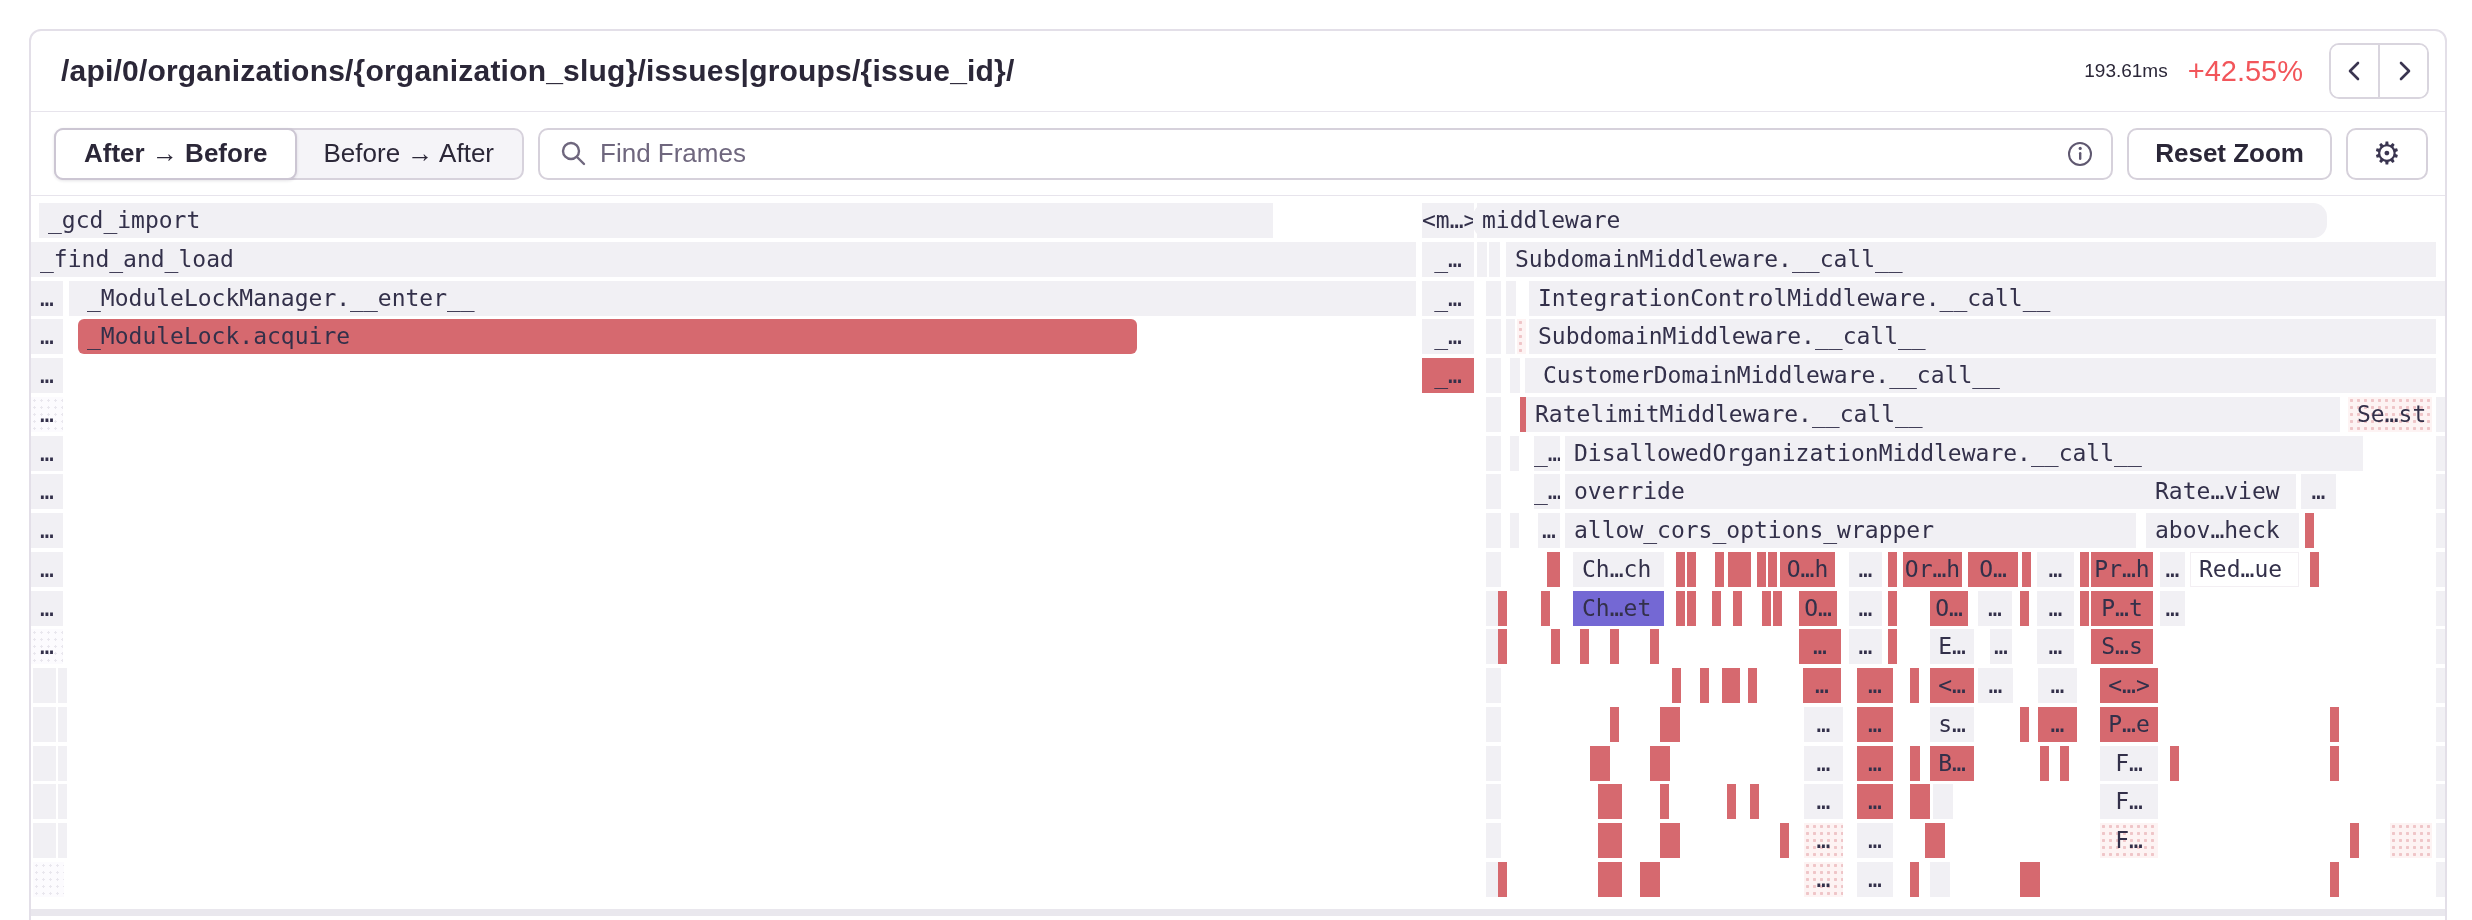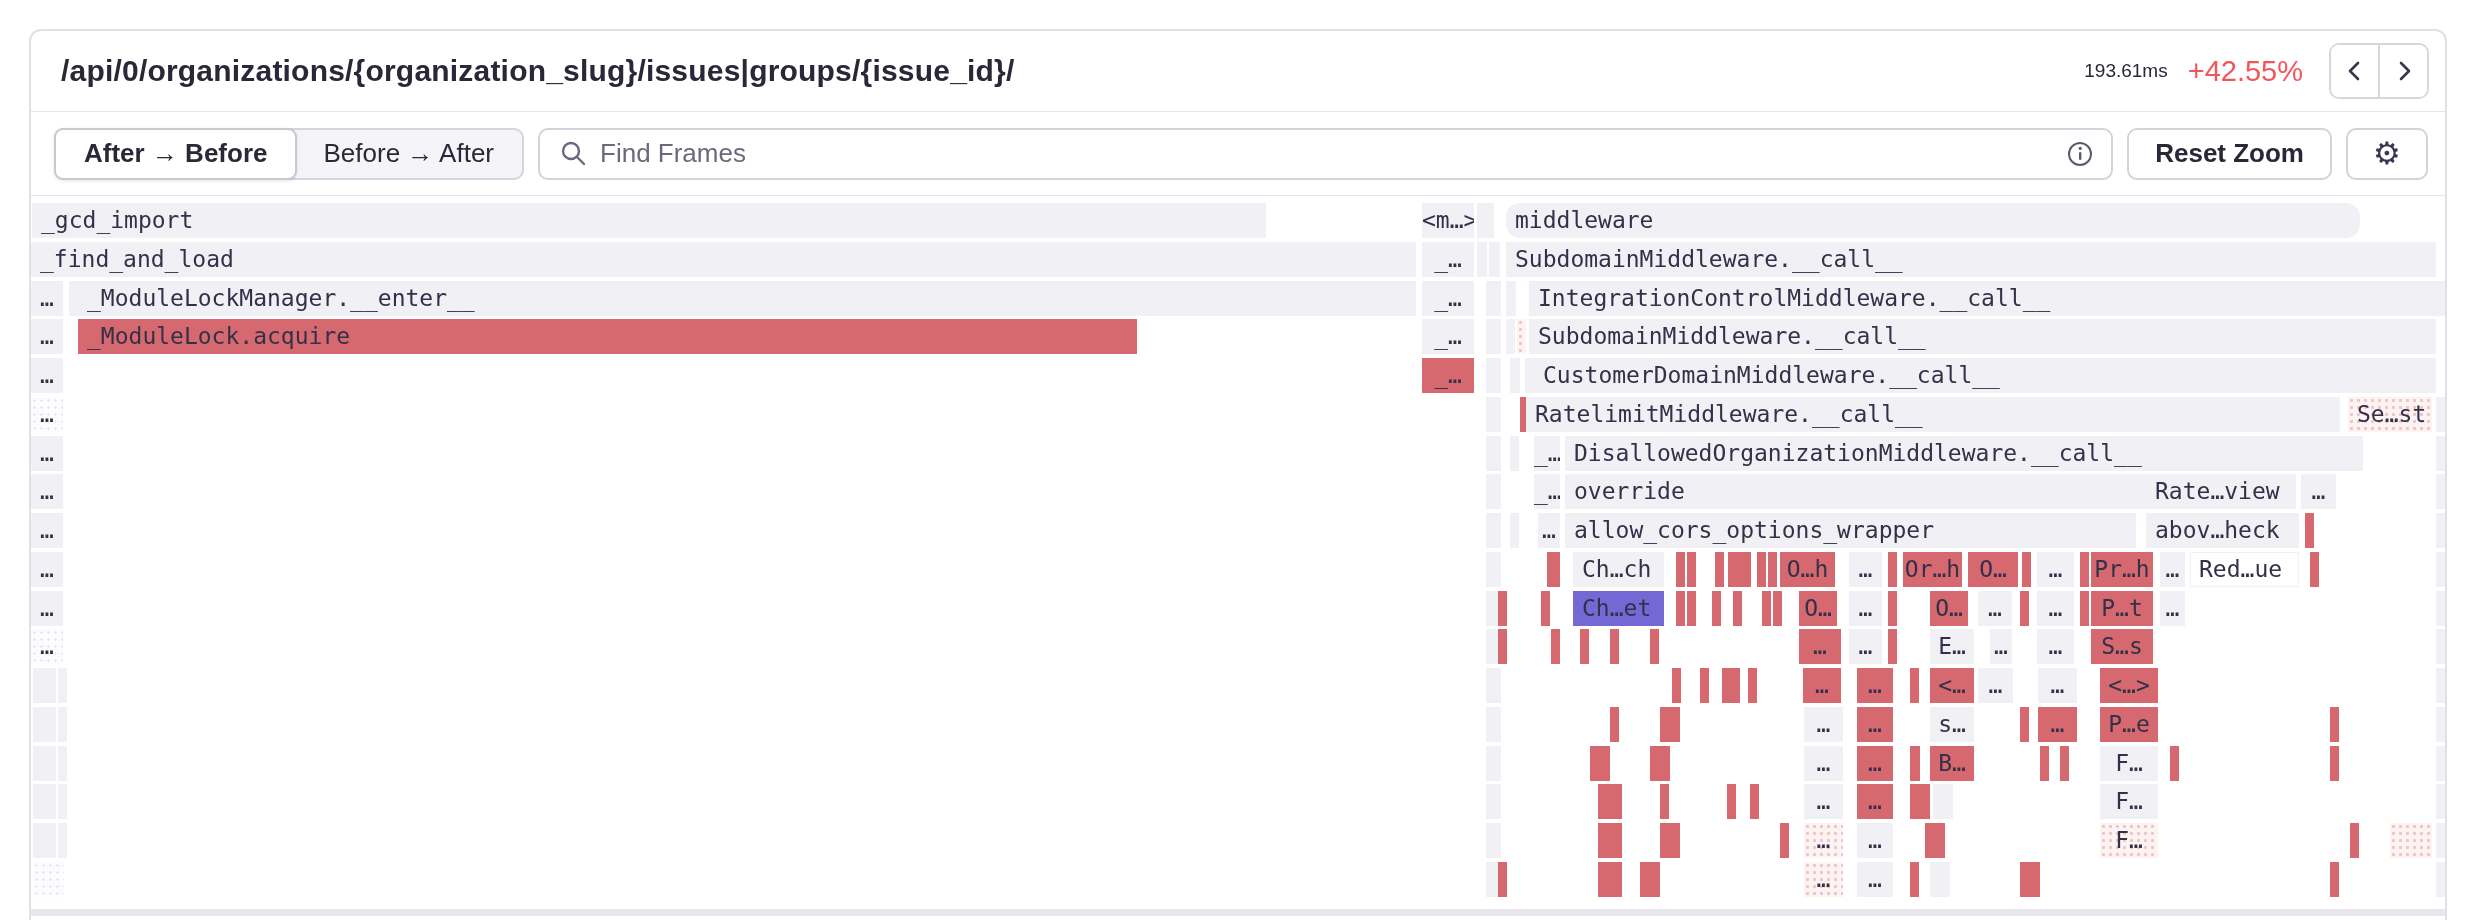--- a/index.html
+++ b/index.html
@@ -90,44 +90,44 @@
       </span>
     </div>
     <div class="btn">Reset Zoom</div>
     <div class="btn iconbtn">
       <span>⚙</span>
     </div>
   </div>
 
   <div class="flame" id="flame">
       <div class="frow" style="top: 7px; height: 35px;">
-        <div class="cell c-g" style="left: 1px; width: 1234px;">_gcd_import</div>
+        <div class="cell c-g" style="left: 8px; width: 1234px;">_gcd_import</div>
         <div class="cell c-g ctr" style="left: 1391px; width: 52px;">&lt;m…&gt;</div>
         <div class="cell c-g" style="left: 1446px; width: 17px;"></div>
-        <div class="cell c-g" style="left: 1475px; width: 854px; border-radius: 14px;">middleware</div>
+        <div class="cell c-g" style="left: 1442px; width: 854px; border-radius: 14px;">middleware</div>
       </div>
       <div class="frow" style="top: 45.75px; height: 35px;">
         <div class="cell c-g" style="left: 0px; width: 1385px;">_find_and_load</div>
         <div class="cell c-g ctr" style="left: 1391px; width: 52px;">_…</div>
         <div class="cell c-g" style="left: 1446px; width: 10px;"></div>
         <div class="cell c-g" style="left: 1458px; width: 11px;"></div>
         <div class="cell c-g" style="left: 1475px; width: 930px;">SubdomainMiddleware.__call__</div>
       </div>
       <div class="frow" style="top: 84.5px; height: 35px;">
         <div class="cell c-g ctr" style="left: 0px; width: 32px;">…</div>
         <div class="cell c-g" style="left: 38px; width: 8px;"></div>
         <div class="cell c-g" style="left: 47px; width: 1338px;">_ModuleLockManager.__enter__</div>
         <div class="cell c-g ctr" style="left: 1391px; width: 52px;">_…</div>
         <div class="cell c-g" style="left: 1455px; width: 15px;"></div>
         <div class="cell c-g" style="left: 1475px; width: 10px;"></div>
         <div class="cell c-g" style="left: 1498px; width: 1090px;">IntegrationControlMiddleware.__call__</div>
       </div>
       <div class="frow" style="top: 123.25px; height: 35px;">
         <div class="cell c-g ctr" style="left: 0px; width: 32px;">…</div>
-        <div class="cell c-r" style="left: 47px; width: 1059px;">_ModuleLock.acquire</div>
+        <div class="cell c-r" style="left: 47px; width: 1059px; border-radius: 6px;">_ModuleLock.acquire</div>
         <div class="cell c-g ctr" style="left: 1391px; width: 52px;">_…</div>
         <div class="cell c-g" style="left: 1455px; width: 15px;"></div>
         <div class="cell c-g" style="left: 1475px; width: 8px;"></div>
         <div class="cell c-k" style="left: 1486px; width: 9px;"></div>
         <div class="cell c-g" style="left: 1498px; width: 907px;">SubdomainMiddleware.__call__</div>
       </div>
       <div class="frow" style="top: 162px; height: 35px;">
         <div class="cell c-g ctr" style="left: 0px; width: 32px;">…</div>
         <div class="cell c-r ctr" style="left: 1391px; width: 52px;">_…</div>
         <div class="cell c-g" style="left: 1455px; width: 15px;"></div>

